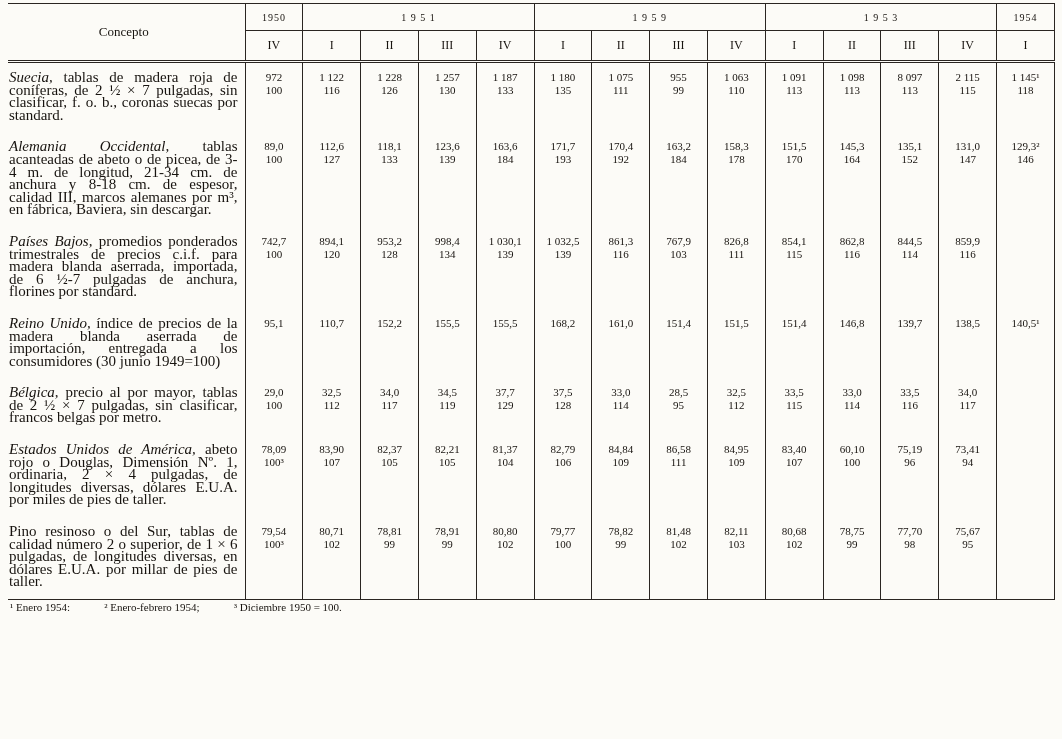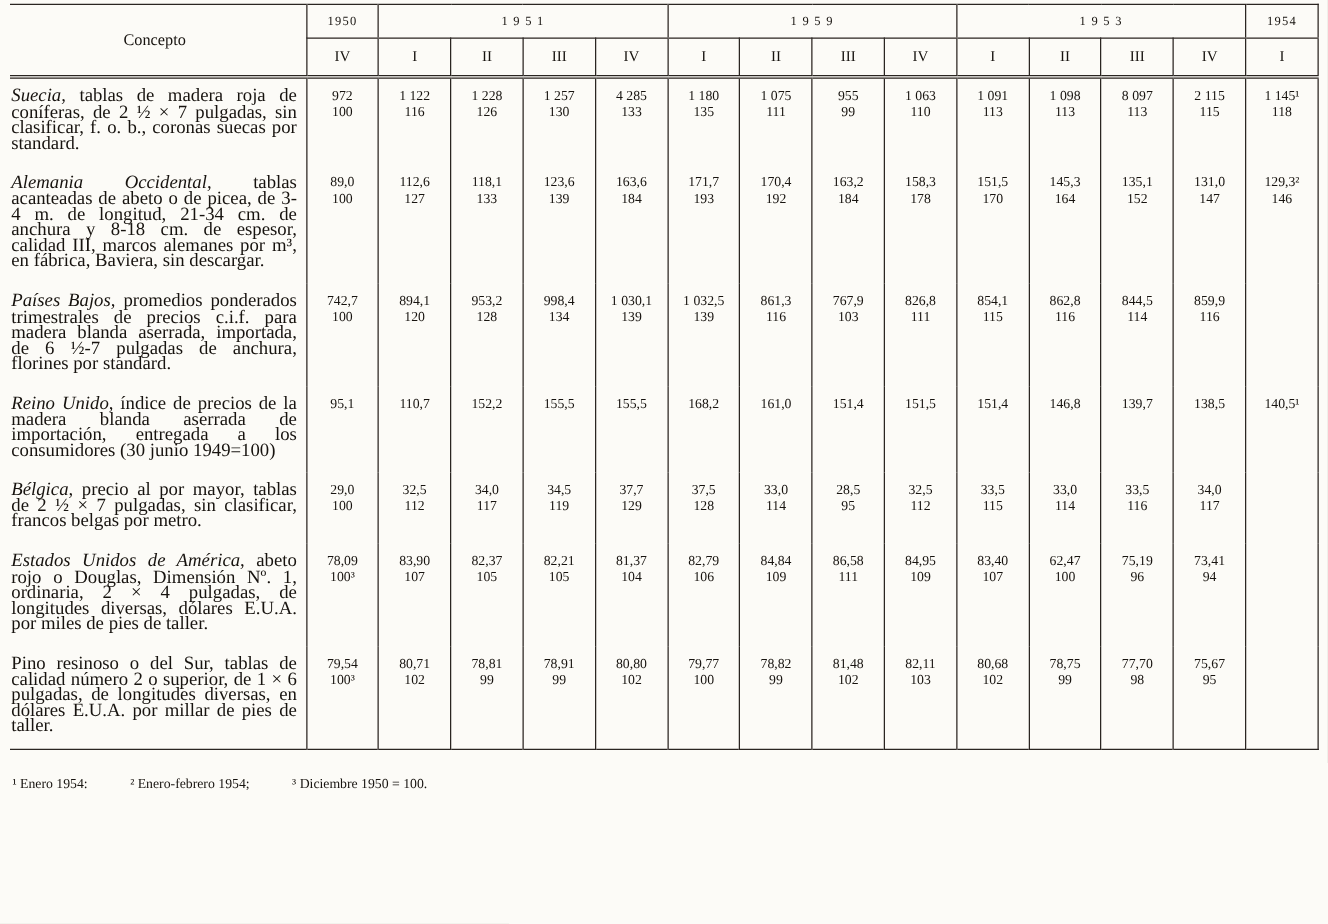--- a/index.html
+++ b/index.html
@@ -34,21 +34,21 @@
     -webkit-hyphens:auto;hyphens:auto;
   }
   td.concept .lead{font-style:italic;}
   td.num{
     vertical-align:top;text-align:center;font-size:11px;line-height:12.6px;
     border-left:1px solid #2a2521;padding:8px 2px 6px 2px;
   }
   td.num .val{white-space:nowrap;}
   td.num .idx{white-space:nowrap;}
   .footnotes{
-    font-size:11px;margin:21px 0 0 2px;color:#17130f;
+    font-size:11px;margin:1px 0 0 2px;color:#17130f;
   }
   .footnotes span{margin-right:34px;}
 </style>
 </head>
 <body>
 
 <div class="page">
   <table class="price-table">
     <colgroup>
       <col style="width:237px">
@@ -93,21 +93,21 @@
           </td>
           <td class="num">
             <div class="val">1 228</div>
             <div class="idx">126</div>
           </td>
           <td class="num">
             <div class="val">1 257</div>
             <div class="idx">130</div>
           </td>
           <td class="num">
-            <div class="val">4 285</div>
+            <div class="val">1 187</div>
             <div class="idx">133</div>
           </td>
           <td class="num">
             <div class="val">1 180</div>
             <div class="idx">135</div>
           </td>
           <td class="num">
             <div class="val">1 075</div>
             <div class="idx">111</div>
           </td>
@@ -392,21 +392,21 @@
           </td>
           <td class="num">
             <div class="val">84,95</div>
             <div class="idx">109</div>
           </td>
           <td class="num">
             <div class="val">83,40</div>
             <div class="idx">107</div>
           </td>
           <td class="num">
-            <div class="val">62,47</div>
+            <div class="val">60,10</div>
             <div class="idx">100</div>
           </td>
           <td class="num">
             <div class="val">75,19</div>
             <div class="idx">96</div>
           </td>
           <td class="num">
             <div class="val">73,41</div>
             <div class="idx">94</div>
           </td>

